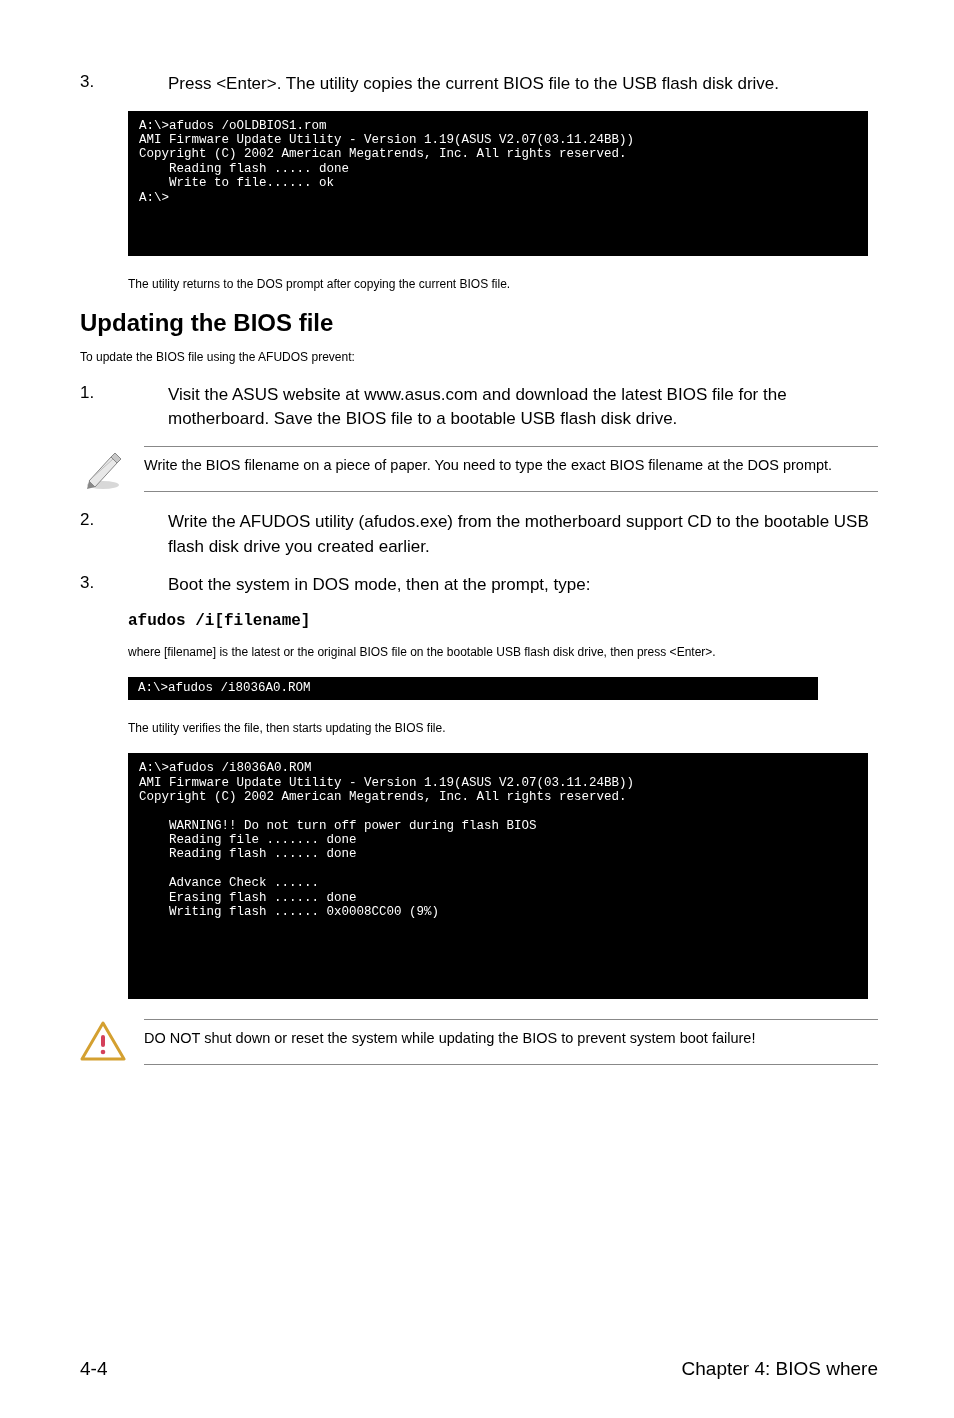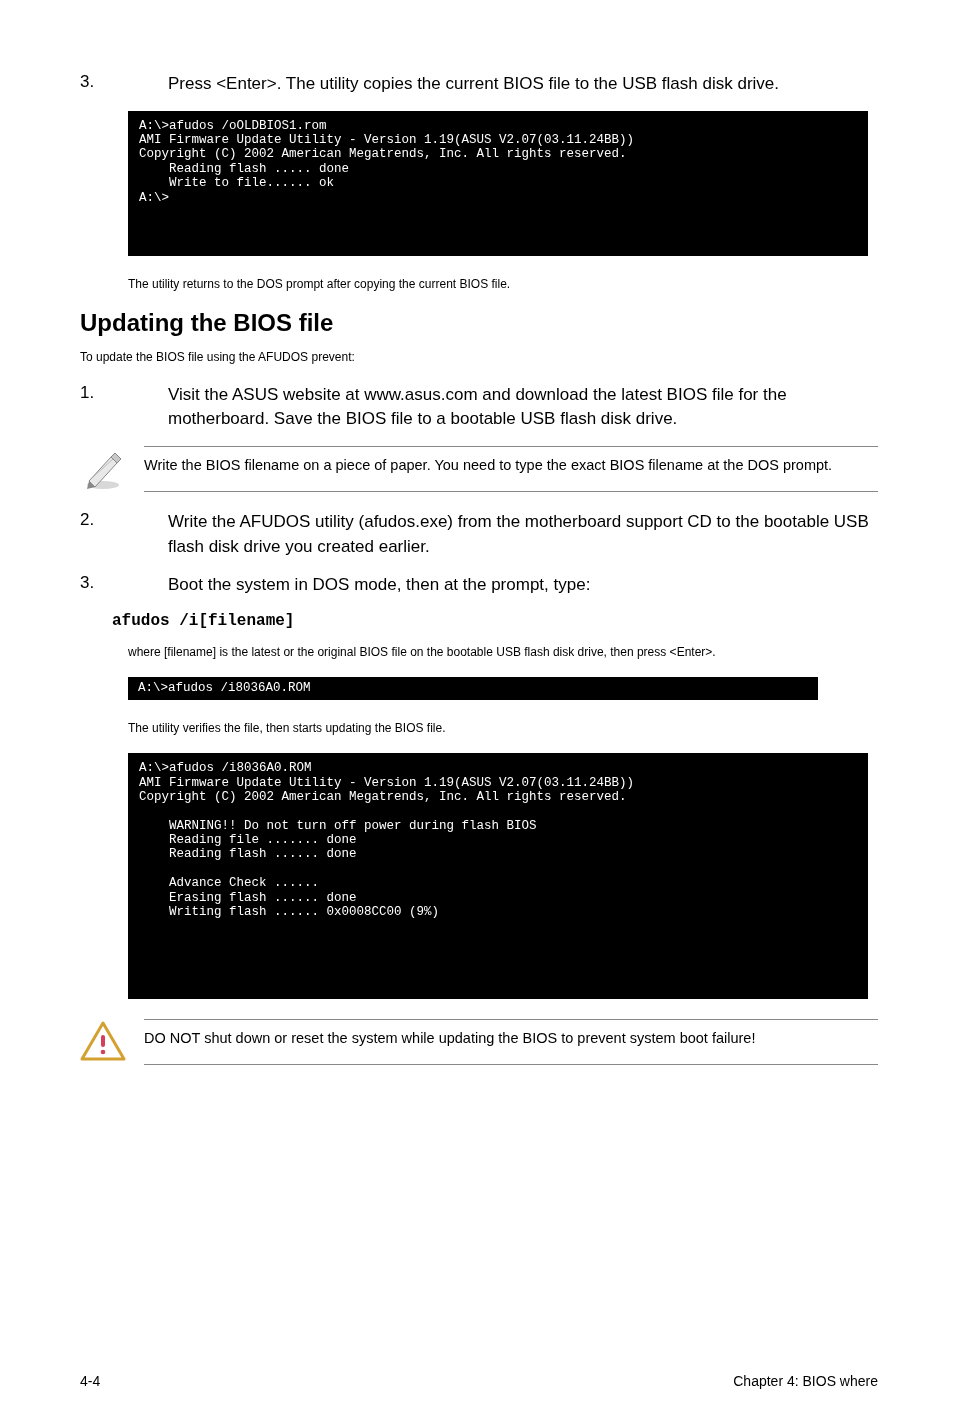--- a/index.html
+++ b/index.html
@@ -43,32 +43,32 @@
     line-height: 1.4;
     border-top: 1px solid #888;
     border-bottom: 1px solid #888;
     padding: 8px 0;
     flex: 1;
   }
   .code-inline {
     font-family: "Courier New", monospace;
     font-weight: bold;
     font-size: 16px;
-    margin-left: 32px;
+    margin-left: 48px;
     display: block;
     margin-bottom: 14px;
   }
   .footer {
     position: absolute;
-    bottom: 29px;
+    bottom: 38px;
     left: 80px;
     right: 76px;
     display: flex;
     justify-content: space-between;
-    font-size: 14px;
+    font-size: 19px;
     align-items: flex-end;
   }
   svg { display: block; }
 </style>
 </head>
 <body>
 
 <div class="step">
   <div class="step-num">3.</div>
   <div class="step-text">Press &lt;Enter&gt;. The utility copies the current BIOS file to the USB flash disk drive.</div>

